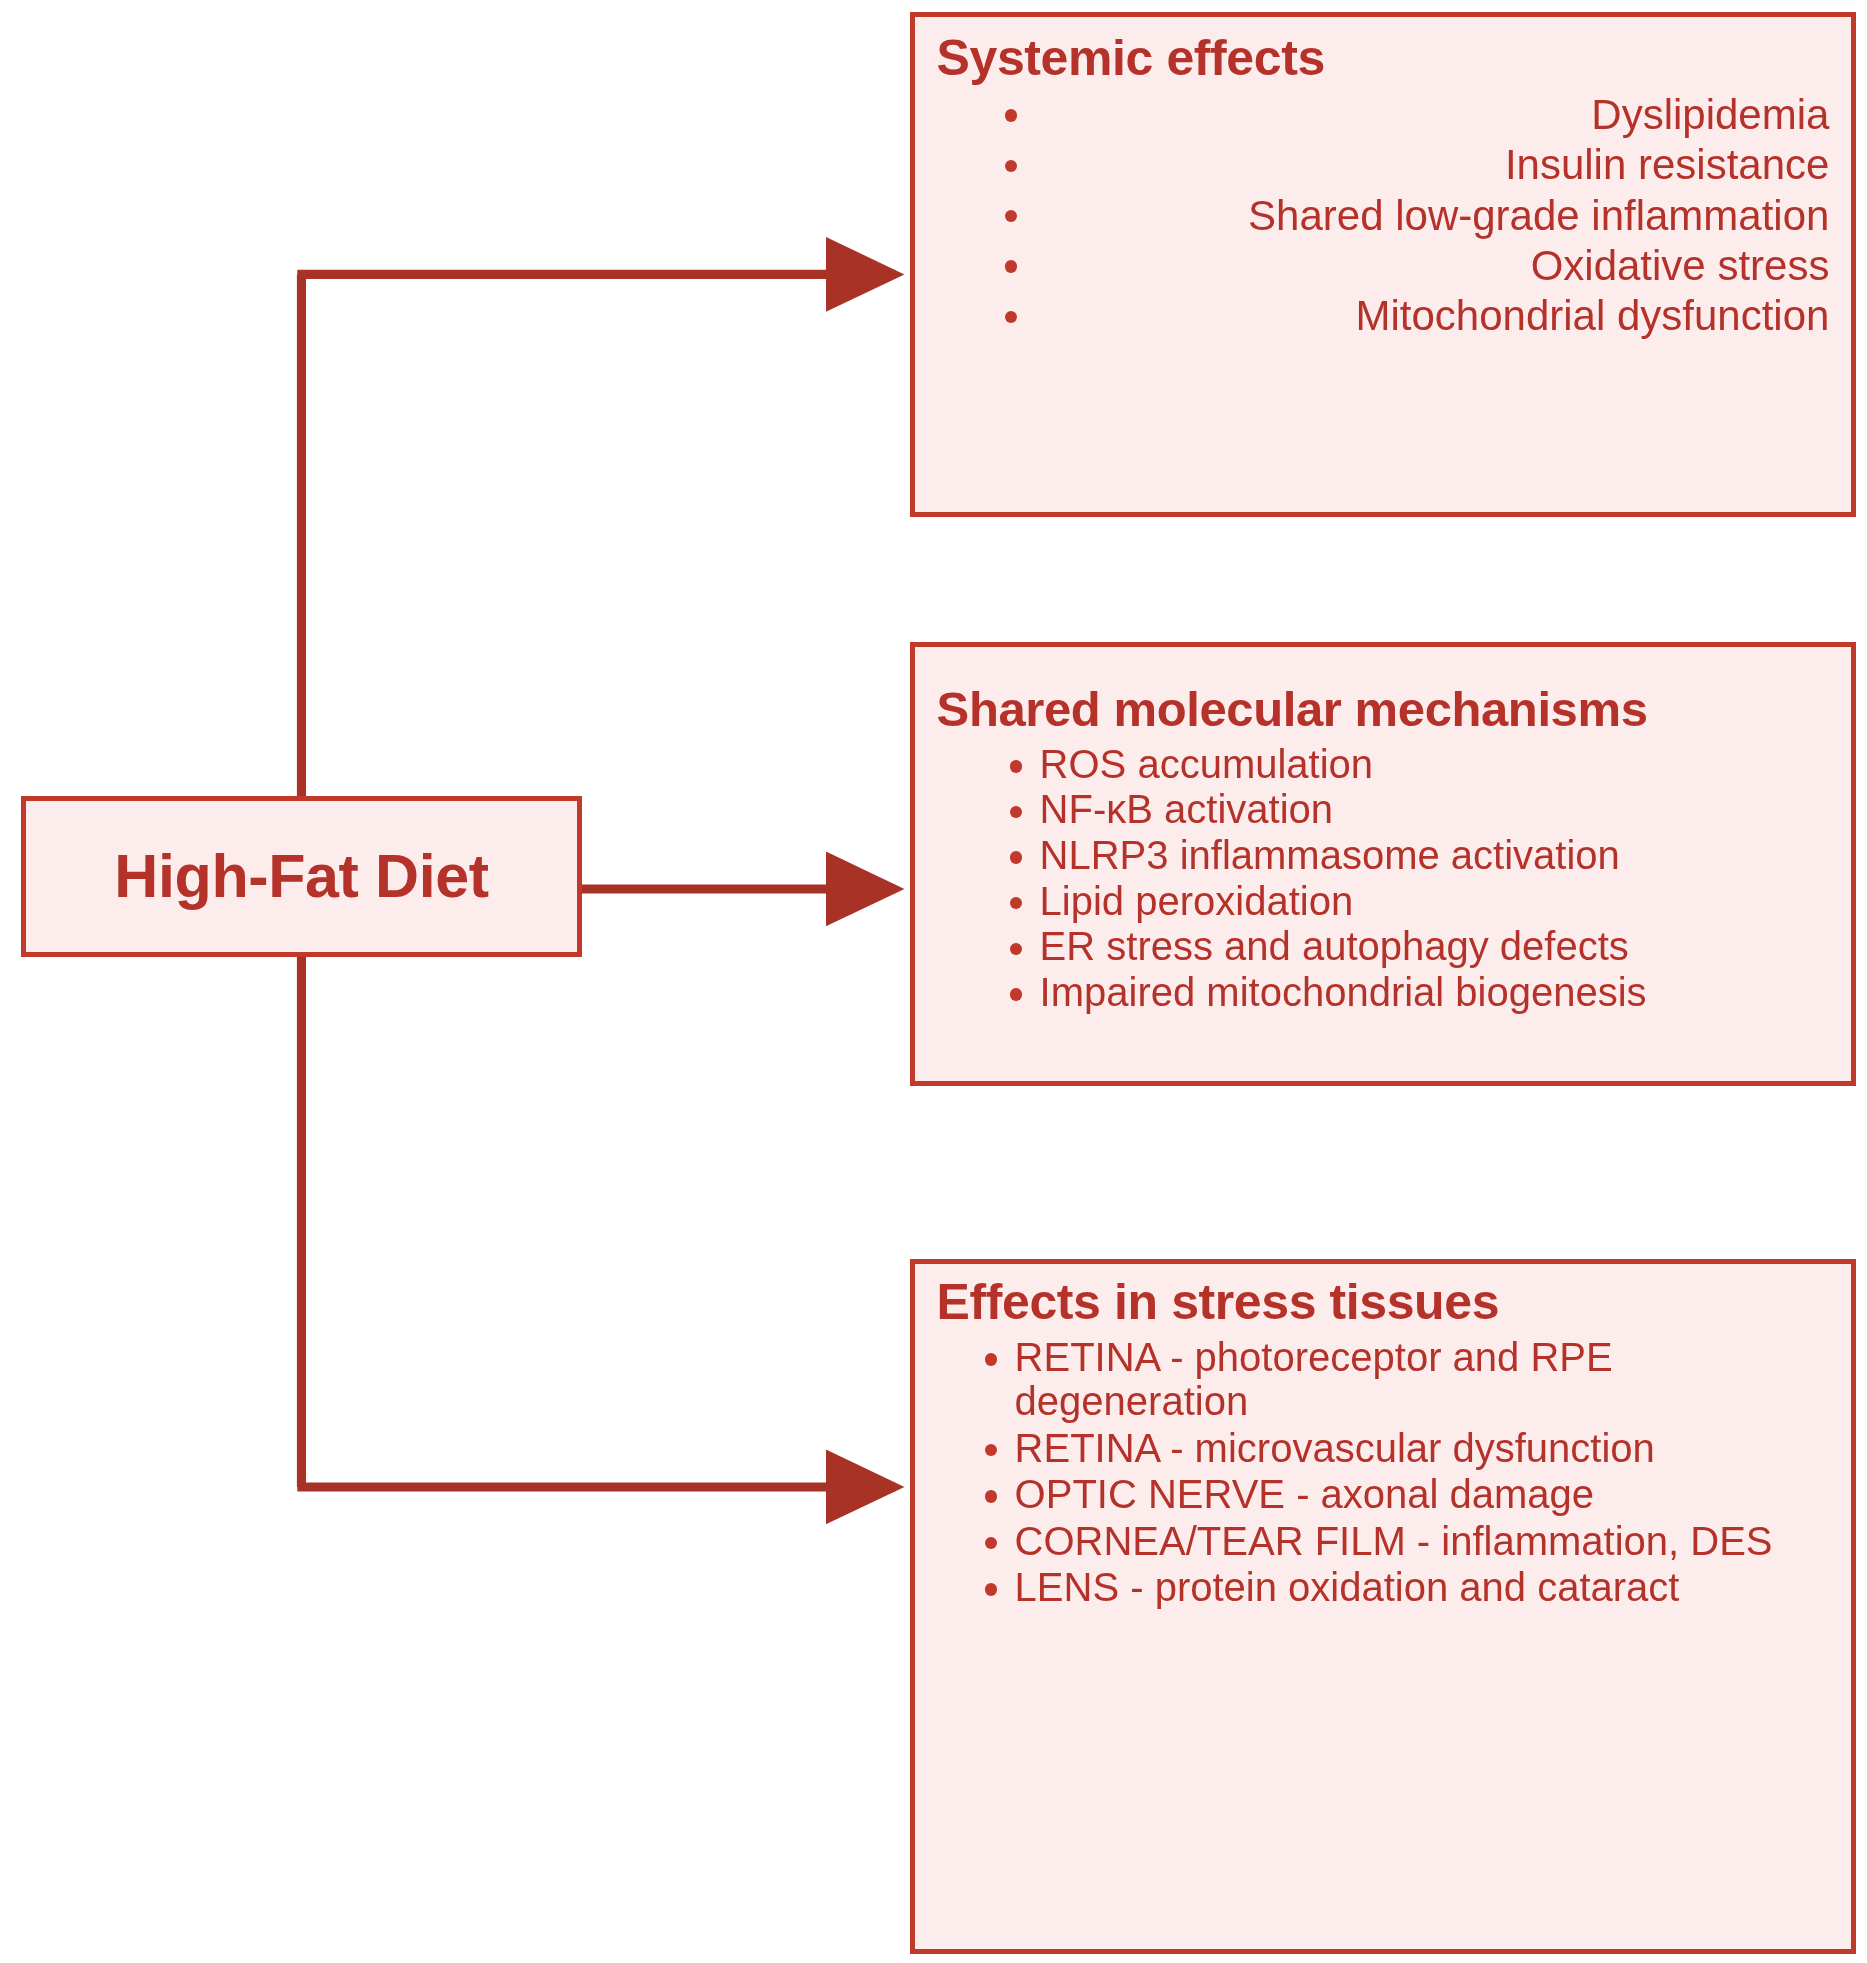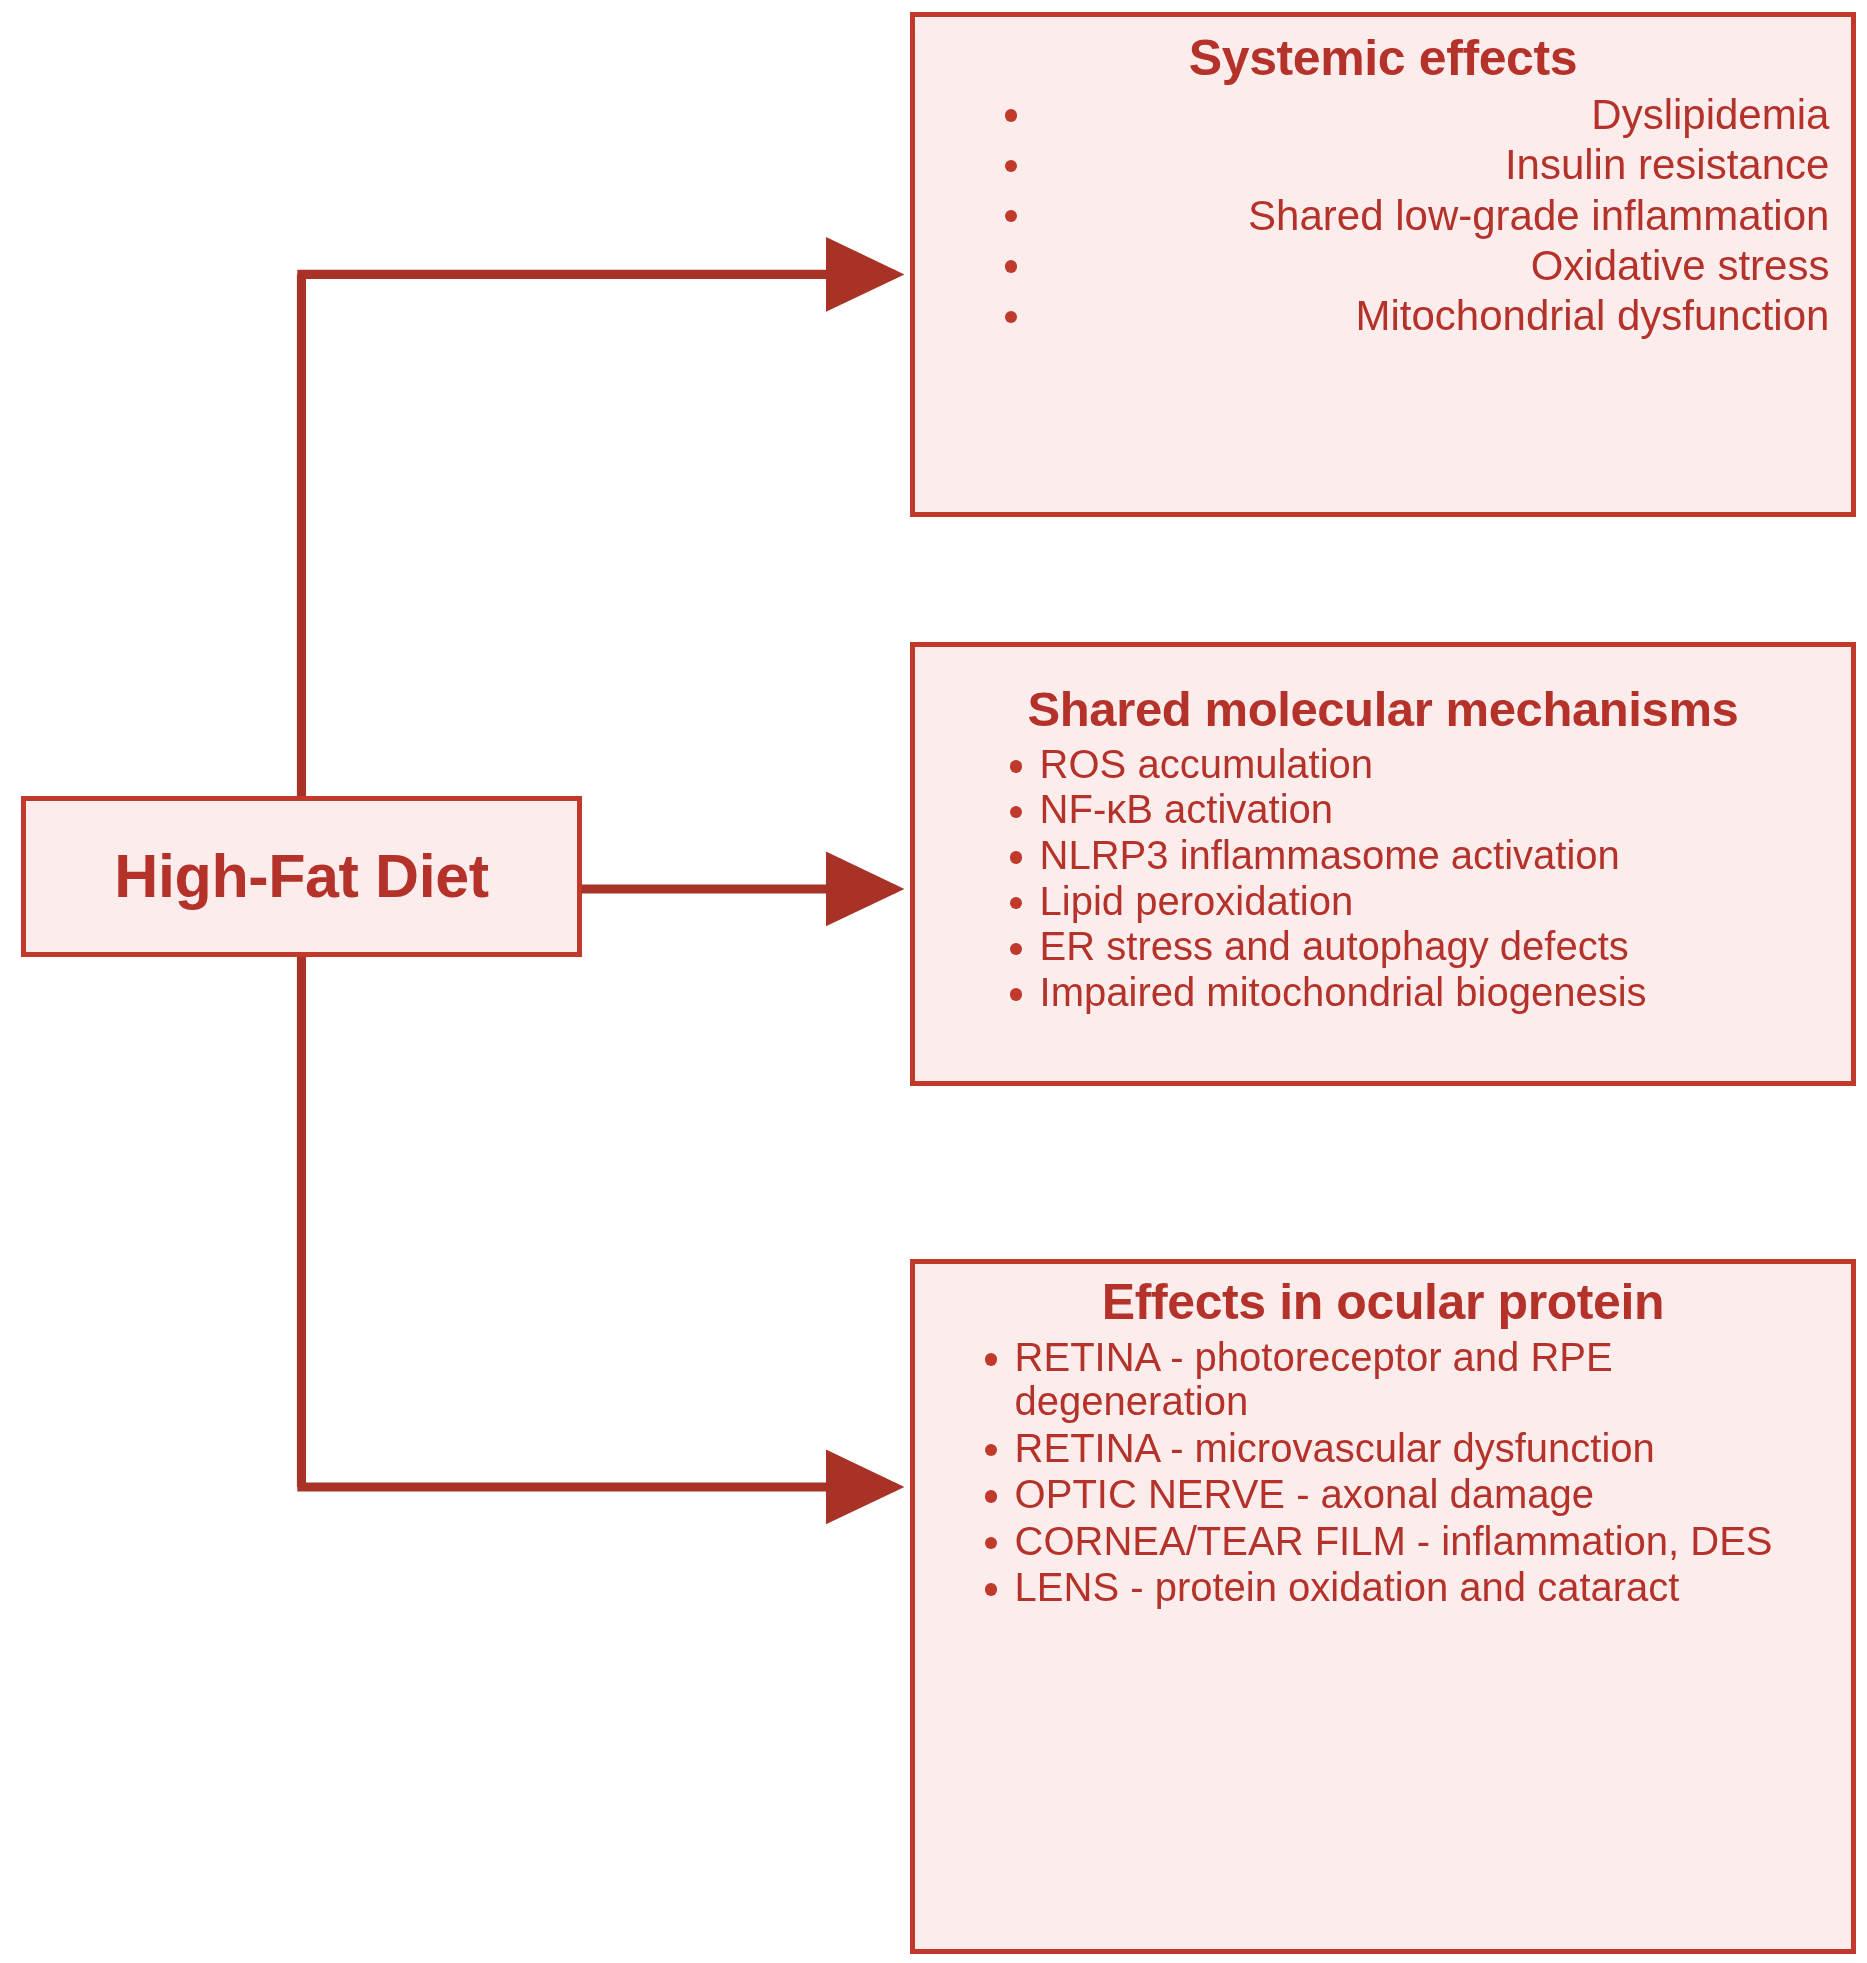--- a/index.html
+++ b/index.html
@@ -35,21 +35,21 @@
     position: absolute;
     box-sizing: border-box;
     background: #FCEDEC;
     border: 5.8px solid #C0392B;
     z-index: 2;
   }
 
   .node-title {
     font-weight: bold;
     color: #B5322A;
-    text-align: center;
+    text-align: left;
     line-height: 1.12;
     letter-spacing: -0.4px;
   }
 
   
   #node-source {
     left: 21px;
     top: 796px;
     width: 561px;
     height: 161px;
@@ -170,21 +170,21 @@
         <li>NLRP3 inflammasome activation</li>
         <li>Lipid peroxidation</li>
         <li>ER stress and autophagy defects</li>
         <li>Impaired mitochondrial biogenesis</li>
       </ul>
     </div>
   </div>
 
   <div class="node panel" id="node-ocular">
     <div class="panel-inner">
-      <div class="node-title">Effects in ocular protein</div>
+      <div class="node-title">Effects in stress tissues</div>
       <ul class="bullets">
         <li>RETINA - photoreceptor and RPE degeneration</li>
         <li>RETINA - microvascular dysfunction</li>
         <li>OPTIC NERVE - axonal damage</li>
         <li>CORNEA/TEAR FILM - inflammation, DES</li>
         <li>LENS - protein oxidation and cataract</li>
       </ul>
     </div>
   </div>
 

